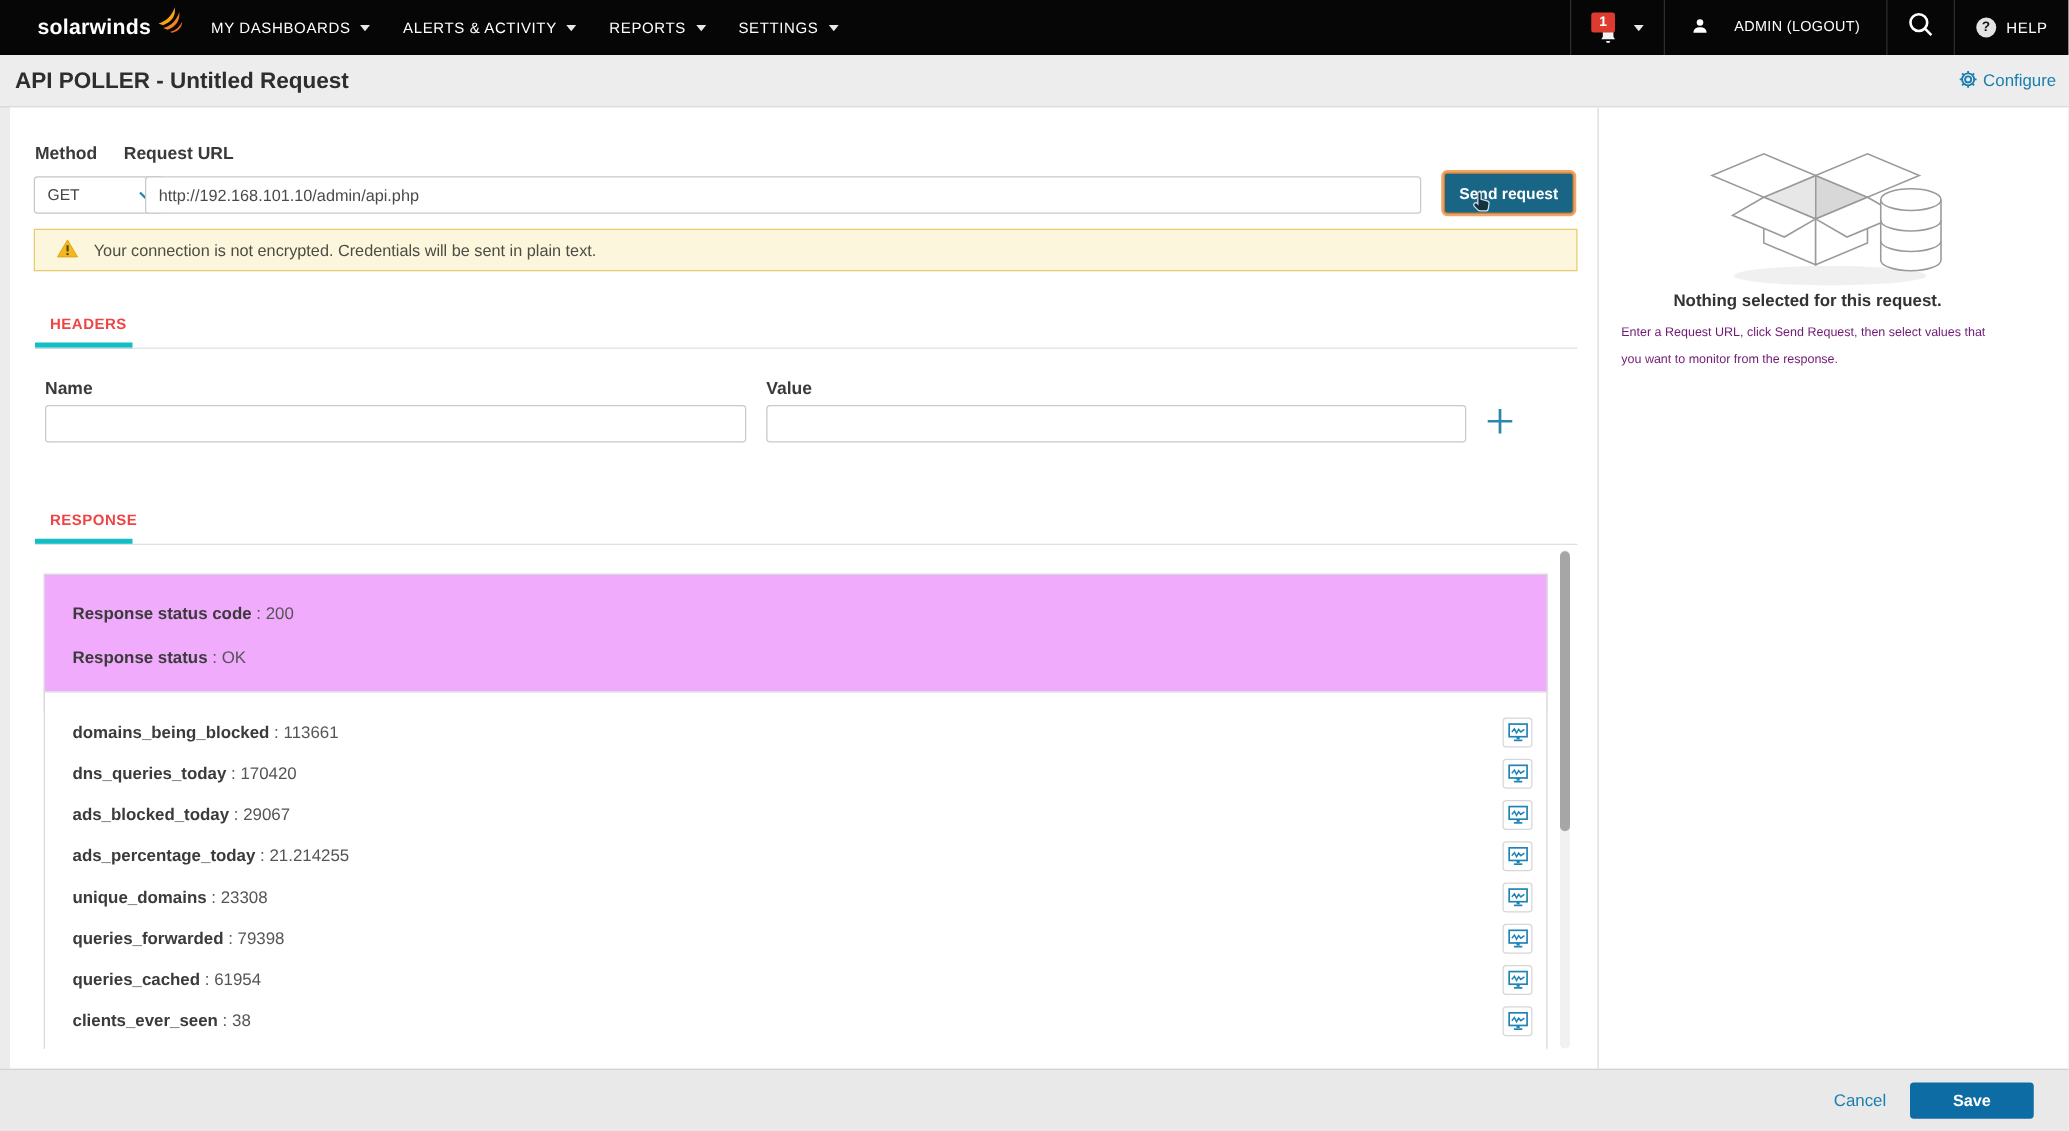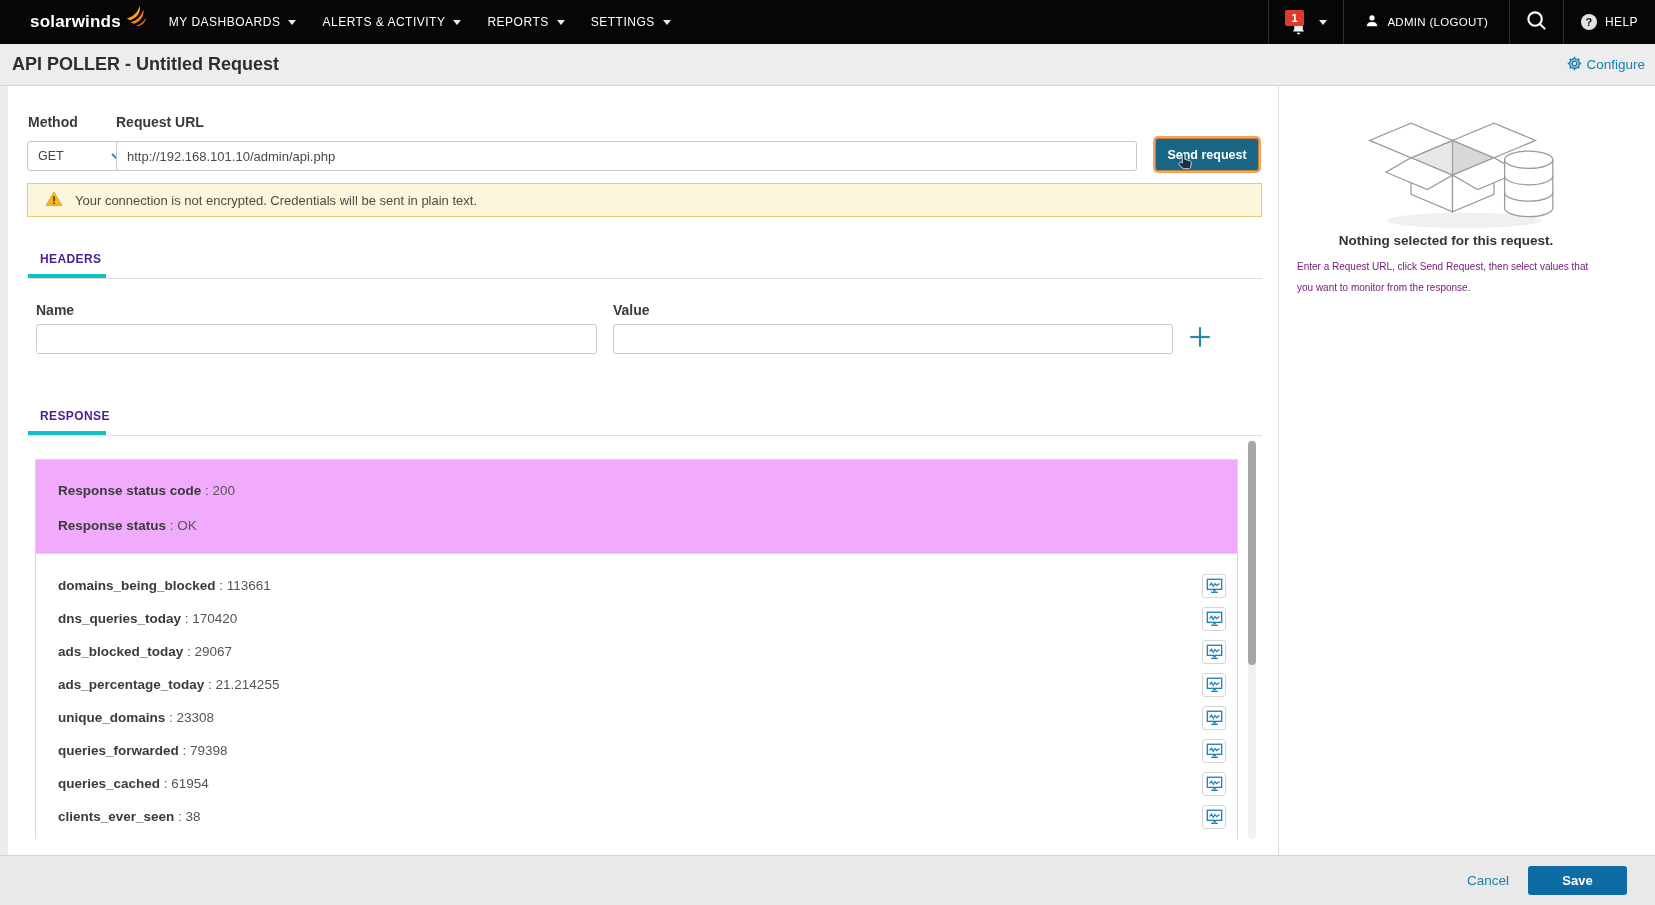--- a/index.html
+++ b/index.html
@@ -14,21 +14,21 @@
   .nav-items{display:flex;height:44px;margin-left:8px;}
   .nav-item{display:flex;align-items:center;gap:8px;padding:0 13px;font-size:12px;letter-spacing:.5px;cursor:pointer;white-space:nowrap;}
   .caret{width:0;height:0;border-left:4px solid transparent;border-right:4px solid transparent;border-top:5px solid #e8e8e8;}
   .nav-right{margin-left:auto;display:flex;height:44px;}
   .nav-sec{display:flex;align-items:center;border-left:1px solid #2e2e2e;cursor:pointer;}
   .notif{position:relative;padding:0 16px 0 20px;gap:10px;}
   .bell-wrap{position:relative;width:20px;height:26px;margin-top:6px;}
   .bell-wrap svg{position:absolute;left:1px;top:8px;}
   .badge{position:absolute;top:-2px;left:-4px;background:var(--badge_red,#dd3b2f);color:#fff;font-size:11px;
          font-weight:700;padding:2px 6px;border-radius:2px;line-height:12px;}
-  .admin{gap:8px;font-size:11.5px;letter-spacing:.3px;padding:0 21px;justify-content:center;}
+  .admin{gap:20px;font-size:11.5px;letter-spacing:.3px;padding:0 21px;justify-content:center;}
   .searchsec{padding:0 15px;}
   .helpsec{gap:8px;font-size:12px;letter-spacing:.4px;padding:0 17px;}
   .qmark{width:16px;height:16px;border-radius:50%;background:#e3e3e3;color:#101010;font-size:11px;font-weight:700;
          display:flex;align-items:center;justify-content:center;}
   
   .header-band{position:absolute;top:44px;left:0;width:1655px;height:42px;background:#ededed;
                border-bottom:1px solid #d6d6d6;display:flex;align-items:center;box-sizing:border-box;}
   .page-title{margin:0 0 0 12px;font-size:18px;font-weight:700;color:#2e2e2e;}
   .configure{margin-left:auto;margin-right:10px;display:flex;align-items:center;gap:4px;
              color:var(--link_blue,#1a7fae);font-size:13.5px;cursor:pointer;text-decoration:none;}
@@ -47,21 +47,21 @@
   .input-url{left:108px;top:55px;width:1021px;}
   .btn-send{left:1147px;top:52px;width:104px;height:33px;background:var(--send_blue,#186586);color:#fff;
             font-size:12.5px;font-weight:700;border:1px solid #c77f35;border-radius:3px;cursor:pointer;
             box-shadow:0 0 0 2px var(--send_focus_ring,#f0a567);font-family:"Liberation Sans",sans-serif;}
   .cursor-float{left:1170px;top:66px;pointer-events:none;}
   
   .warning{left:19px;top:97px;width:1235px;height:34px;background:var(--warning_bg,#fcf6dc);
            border:1px solid var(--warning_border,#e6cd73);box-sizing:border-box;display:flex;align-items:center;
            gap:12px;padding-left:17px;font-size:13px;color:#4c4c44;}
   
-  .tab-label{font-size:12px;font-weight:700;color:#4c1d95;letter-spacing:.4px;cursor:pointer;}
+  .tab-label{font-size:12px;font-weight:700;color:#ef4444;letter-spacing:.4px;cursor:pointer;}
   .tab-underline{height:5px;background:var(--accent_teal,#13bfc6);}
   .hr{height:0;border-top:1px solid #e0e0e0;}
   
   .btn-plus{left:1180px;top:239px;width:24px;height:24px;background:none;border:none;cursor:pointer;padding:0;}
   
   .scrollarea{left:20px;top:354px;width:1228px;height:399px;overflow:hidden;}
   .status-box{position:absolute;left:7px;top:19px;width:1203px;height:110px;border:1px solid #d9d9d9;background:#f0abfc;
               box-sizing:border-box;padding:13px 0 0 22px;}
   .status-line{margin:0;line-height:35px;font-size:13.5px;color:#555;}
   .status-line b{color:#3b3b3b;}
@@ -174,21 +174,21 @@
           <line x1="3.6" y1="16.4" x2="5.8" y2="14.2"></line>
             <line x1="14.2" y1="5.8" x2="16.4" y2="3.6"></line>
         </svg>
       </span>
       <span>Configure</span>
     </a>
   </div>
 
   <main class="main">
     <span class="abs flabel" style="left:20px;top:28px;">Method</span>
-    <span class="abs flabel" style="left:108px;top:28px;">Request URL</span>
+    <span class="abs flabel" style="left:91px;top:28px;">Request URL</span>
 
     <div class="abs select-method">
       <span>GET</span>
       <svg width="11" height="7" viewBox="0 0 11 7">
         <polyline points="1,1 5.5,5.5 10,1" stroke="#2a84ad" stroke-width="1.8" fill="none"></polyline>
       </svg>
     </div>
     <input class="abs input input-url" type="text" value="http://192.168.101.10/admin/api.php" style="">
     <button class="abs btn-send">Send request</button>
     <span class="abs cursor-float">

